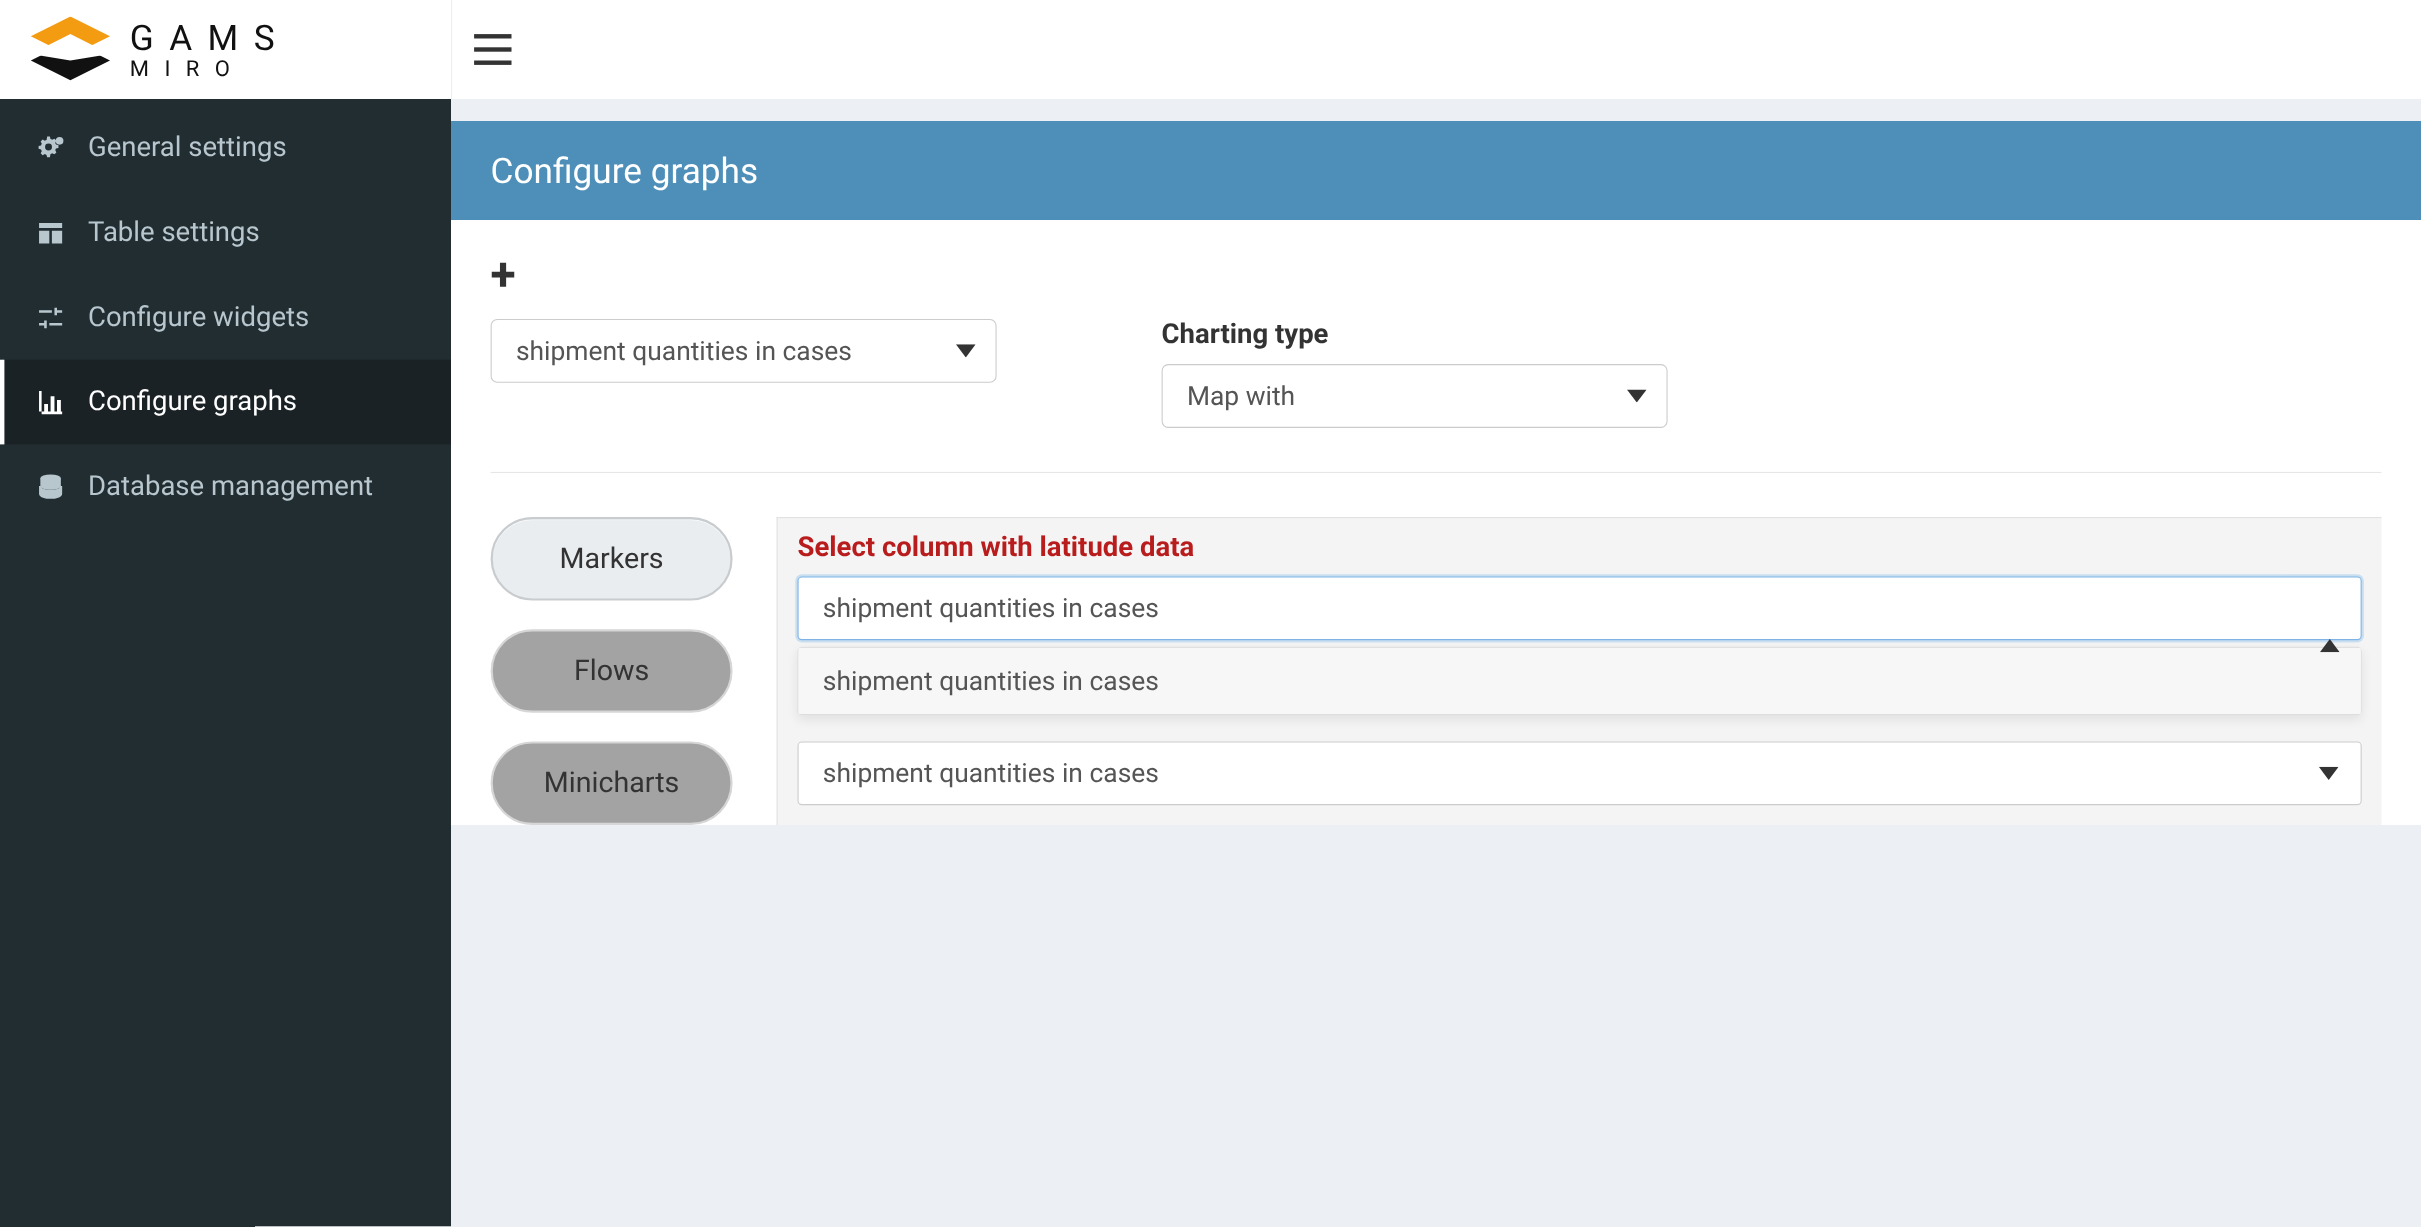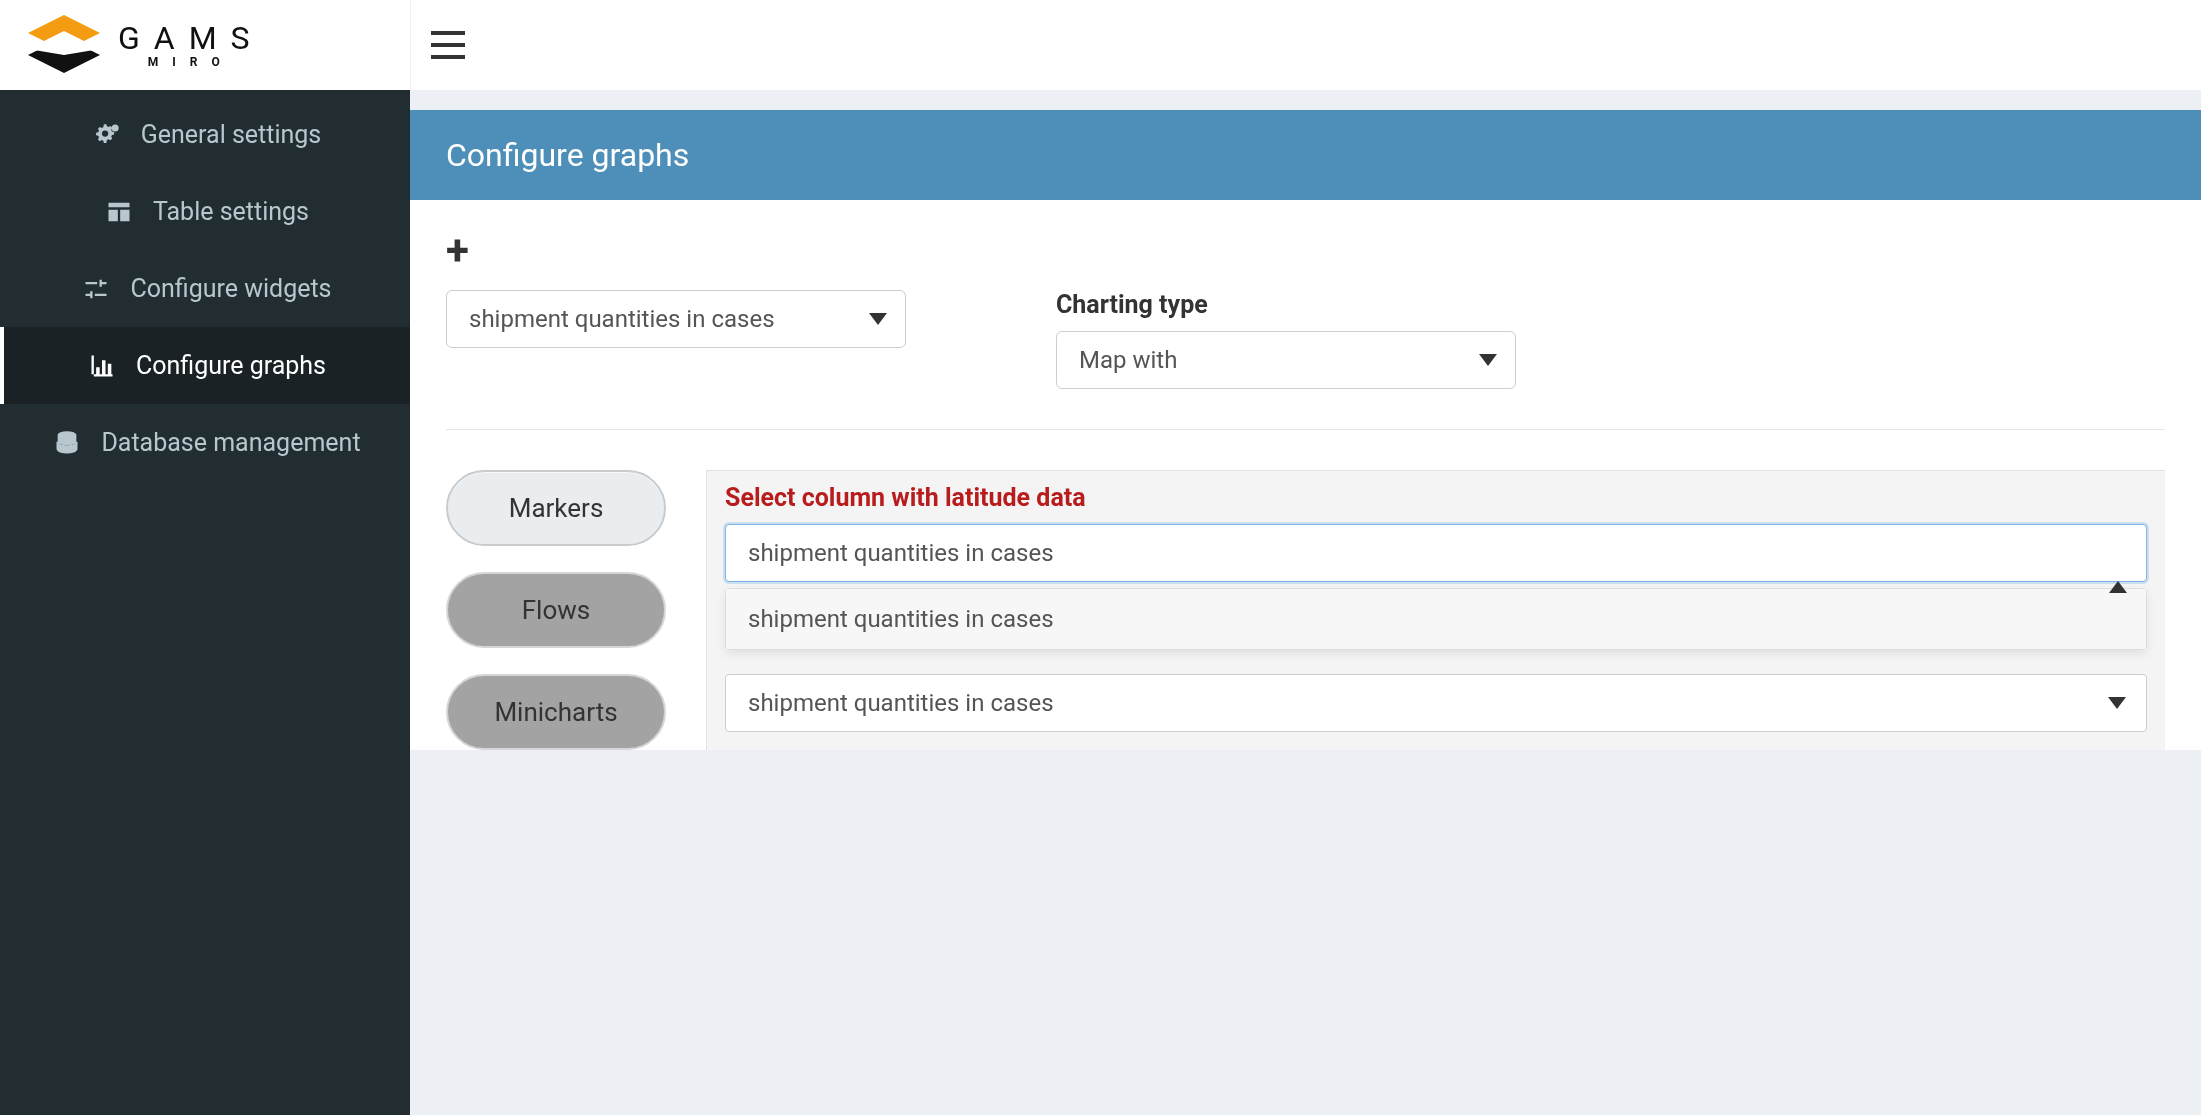--- a/index.html
+++ b/index.html
@@ -34,39 +34,37 @@
   }
   .logo-mark { width: 72px; height: 60px; position: relative; }
   .logo-text-wrap { display: flex; flex-direction: column; line-height: 1; }
   .logo-text {
     font-size: 32px;
     font-weight: 400;
     letter-spacing: 14px;
     color: #111;
   }
   .logo-sub {
-    font-size: 12px;
+    font-size: 20px;
     letter-spacing: 14px;
     color: #111;
-    text-align: center;
+    text-align: left;
     margin-top: 2px;
-    font-weight: bold;
   }
 
   .nav { padding-top: 6px; }
   .nav-item {
     display: flex;
     align-items: center;
     gap: 20px;
     padding: 24px 28px;
     color: #b8c7ce;
     font-size: 25px;
     cursor: pointer;
     border-left: 4px solid transparent;
-    justify-content: center;
   }
   .nav-item.active {
     background: #1a2226;
     color: #fff;
     border-left: 4px solid #fff;
   }
   .nav-item .nav-icon {
     width: 28px;
     height: 28px;
     display: flex;

